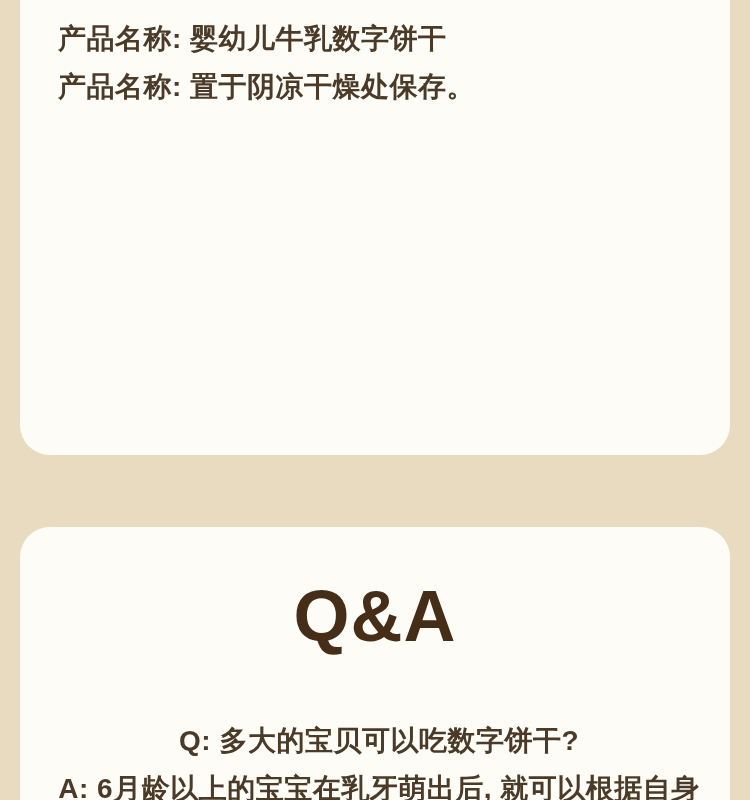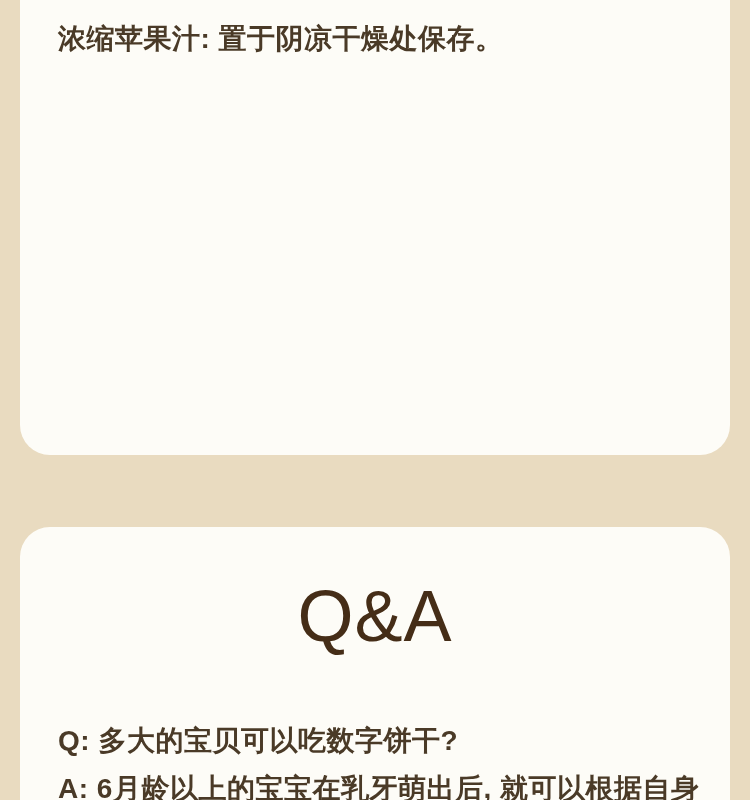--- a/index.html
+++ b/index.html
@@ -38,42 +38,44 @@
     font-weight: 600;
     color: #4a3a27;
     letter-spacing: 0.5px;
   }
   .qa-title {
     margin: 0;
     padding-top: 48px;
     line-height: 82px;
     text-align: center;
     font-size: 72px;
-    font-weight: 400;
+    font-weight: 700;
     color: #452d17;
     letter-spacing: 1px;
   }
   .qa-item {
     margin-top: 60px;
     padding: 0 30px 0 38px;
   }
   .qa-line {
     font-size: 28px;
     line-height: 48px;
     font-weight: 600;
     color: #4a3a27;
     letter-spacing: 0.5px;
+    text-align: center;
   }
 </style>
 </head>
 <body>
 
 <div class="card card-top">
   <div class="info-lines">
-    <div class="info-line">浓缩苹果汁: 置于阴凉干燥处保存。</div>
+    <div class="info-line">产品名称: 婴幼儿牛乳数字饼干</div>
+    <div class="info-line">产品名称: 置于阴凉干燥处保存。</div>
   </div>
 </div>
 
 <div class="card card-bottom">
   <h1 class="qa-title">Q&amp;A</h1>
   <div class="qa-item">
     <div class="qa-line">Q: 多大的宝贝可以吃数字饼干?</div>
     <div class="qa-line">A: 6月龄以上的宝宝在乳牙萌出后, 就可以根据自身情况尝试吃</div>
   </div>
 </div>

